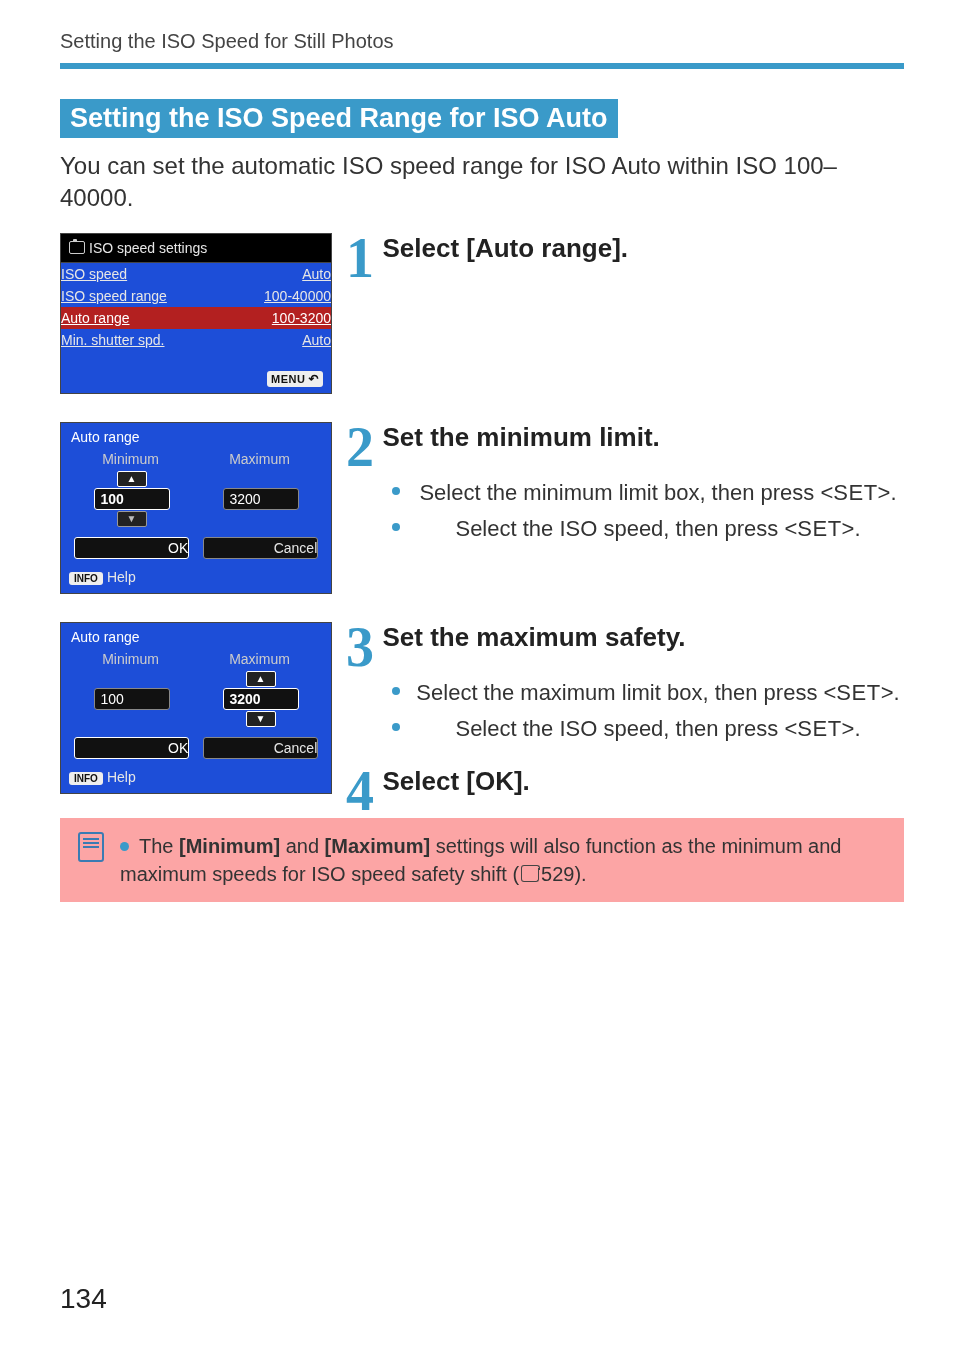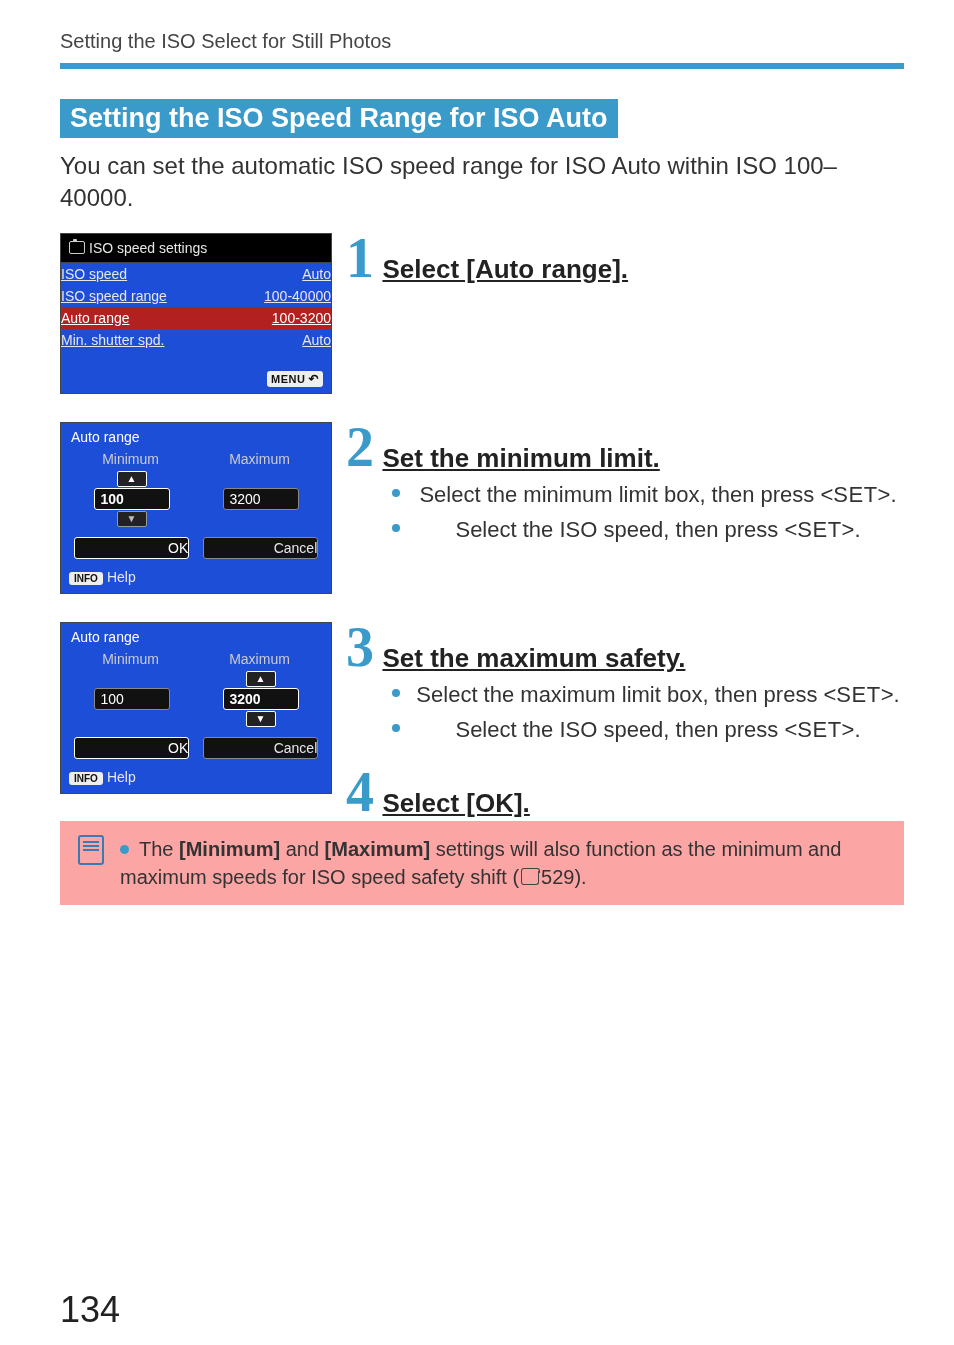--- a/index.html
+++ b/index.html
@@ -28,41 +28,41 @@
   .arrow-up.act,.arrow-dn.act{border-color:#fff;color:#fff;}
   .spin-val{min-width:62px;text-align:left;background:#111;border:1px solid #888;border-radius:3px;padding:2px 6px;color:#fff;font-size:14px;}
   .spin-val.act{border-color:#fff;font-weight:bold;}
   .btn-row{display:flex;justify-content:space-around;padding:8px 6px 6px;}
   .cam-btn{flex:0 0 44%;text-align:right;border:1px solid #888;border-radius:3px;padding:2px 0;font-size:14px;background:#111;}
   .cam-btn.sel{border-color:#fff;color:#fff;}
   .info-help{padding:4px 8px 8px;}
   .info-badge{background:#eee;color:#111;font-size:10px;font-weight:bold;border-radius:3px;padding:1px 5px;margin-right:4px;}
   .step-side{flex:1;padding-left:10px;}
   .stepnum{font-family:Georgia,'Times New Roman',serif;font-weight:bold;font-size:56px;line-height:0.9;color:#3a9ac9;display:inline-block;vertical-align:top;width:36px;text-align:center;}
-  .step-head{font-size:26px;font-weight:bold;color:#222;display:inline-block;vertical-align:top;margin-top:21px;text-decoration:underline;}
+  .step-head{font-size:26px;font-weight:bold;color:#222;display:inline-block;vertical-align:top;margin-top:0;}
   .step-body{margin-left:36px;font-size:22px;line-height:1.35;color:#333;}
   .step-body ul{list-style:none;padding-left:14px;margin:6px 0 0 0;}
   .step-body li{position:relative;padding-left:20px;margin-bottom:6px;text-align:center;}
   .step-body li:before{content:"";position:absolute;left:0;top:9px;width:8px;height:8px;border-radius:50%;background:#3a9ac9;}
   .set-glyph{font-family:Arial,Helvetica,sans-serif;letter-spacing:0.5px;}
   .note-box{background:#fca5a5;padding:14px 18px 14px 18px;display:flex;align-items:flex-start;margin-top:0;}
   .note-ico{width:22px;height:26px;border:2px solid #3a7bb3;border-radius:3px;margin-right:16px;flex:0 0 22px;position:relative;}
   .note-ico:before{content:"";position:absolute;left:3px;top:4px;right:3px;height:2px;background:#3a7bb3;box-shadow:0 4px 0 #3a7bb3,0 8px 0 #3a7bb3;}
   .note-text{flex:1;font-size:20px;line-height:1.4;color:#333;}
   .note-text .dot{display:inline-block;width:9px;height:9px;border-radius:50%;background:#3a9ac9;margin-right:10px;position:relative;top:-2px;}
   .book-ico{display:inline-block;width:16px;height:13px;border:1.5px solid #444;border-top:none;border-radius:0 0 3px 3px;position:relative;top:1px;margin:0 2px;}
   .book-ico:before{content:"";position:absolute;left:-1.5px;right:-1.5px;top:-3px;height:4px;border:1.5px solid #444;border-bottom:none;border-radius:3px 3px 0 0;}
-  .pagenum{position:absolute;bottom:14px;left:60px;font-size:36px;color:#222;}
+  .pagenum{position:absolute;bottom:30px;left:60px;font-size:28px;color:#222;}
   .spacer{height:14px;}
 </style>
 </head>
 <body>
 
 <div class="page">
-  <div class="page-hdr">Setting the ISO Select for Still Photos</div>
+  <div class="page-hdr">Setting the ISO Speed for Still Photos</div>
   <div class="hdr-rule"></div>
 
   <div class="sec-title-wrap">
     <span class="sec-title">Setting the ISO Speed Range for ISO Auto</span>
   </div>
   <div class="intro">You can set the automatic ISO speed range for ISO Auto within ISO 100–40000.</div>
 
   <div class="row">
     <div class="cam-box">
       <div class="cam-title">

